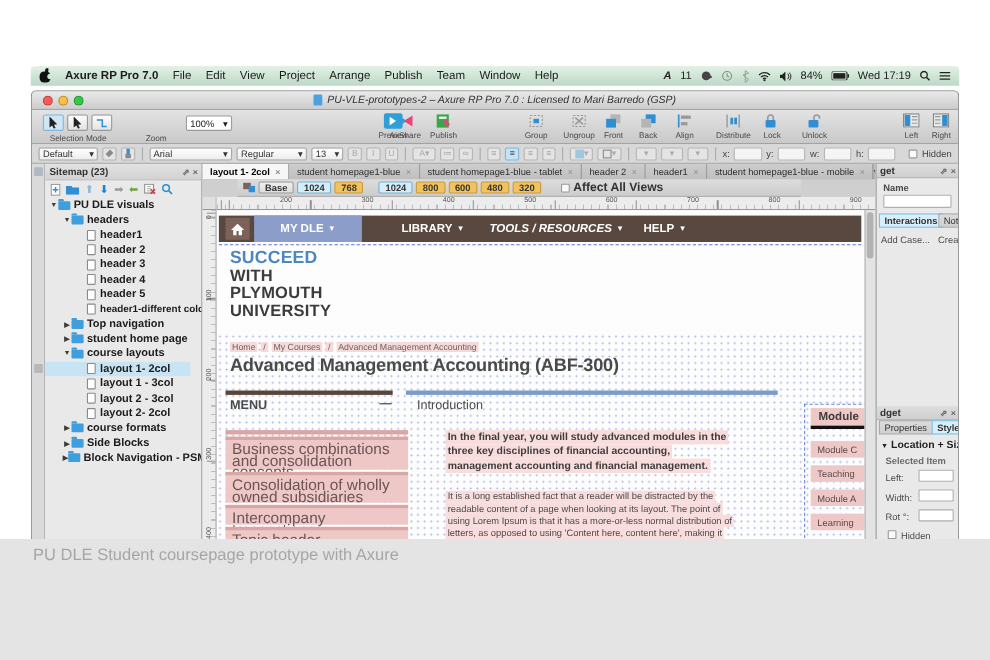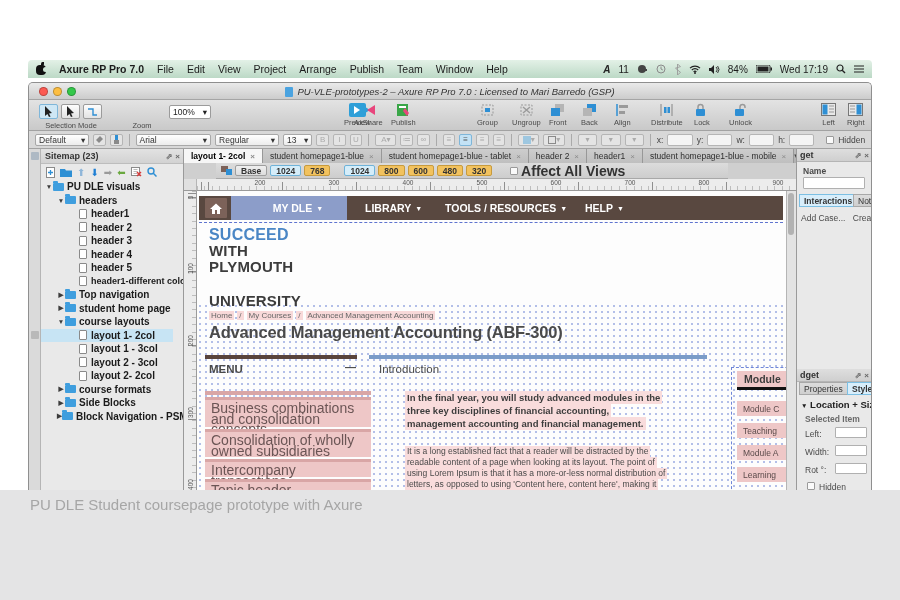--- a/index.html
+++ b/index.html
@@ -87,21 +87,21 @@
           background-image:repeating-linear-gradient(180deg,#8f8f8f 0 1px,transparent 1px 74px),repeating-linear-gradient(180deg,#bdbdbd 0 1px,transparent 1px 7.4px);
           background-size:8px 100%,4px 100%;background-position:right 0 top 6px,right top;background-repeat:repeat-y;}
   .vr-l{position:absolute;left:0;width:13px;font-size:6.5px;color:#555;text-align:center;transform:rotate(-90deg);}
   .canvas{left:13px;top:42px;width:589px;height:300px;background:#fdfdfd;overflow:hidden;}
   .vscroll{left:602px;top:42px;width:10px;height:300px;background:#e3e3e3;border-left:1px solid #b5b5b5;box-sizing:border-box;}
   .vthumb{left:604px;top:44px;width:6px;height:42px;background:#b2b2b2;border-radius:3px;}
   
   .p-nav{left:2px;top:5px;width:584px;height:24px;background:#594840;}
   .homebox{left:8px;top:7px;width:22px;height:20px;background:#7c6259;border-radius:1px;display:flex;align-items:center;justify-content:center;}
   .mydle{left:34px;top:5px;width:98px;height:24px;background:#8c9dc9;color:#fff;font-weight:bold;font-size:10.5px;
-         display:flex;align-items:center;justify-content:center;gap:4px;padding-left:18px;}
+         display:flex;align-items:center;justify-content:center;gap:4px;}
   .pnav-item{top:5px;height:24px;display:flex;align-items:center;gap:4px;color:#fff;font-weight:bold;font-size:10.5px;white-space:nowrap;}
   .pnav-car{font-size:7px;}
   .dashline{left:2px;top:31px;width:584px;height:0;border-top:1px dashed #5f74cf;}
   .logo-line{left:12px;font-weight:bold;letter-spacing:.2px;color:#3c3c3c;font-size:15px;line-height:15px;}
   .dots{left:0;top:112px;width:589px;height:188px;
         background-image:radial-gradient(circle,#b3bfe8 .8px,transparent 1px);background-size:6px 6px;}
   .crumb{left:12px;top:120px;font-size:8px;color:#666;display:flex;gap:3px;white-space:nowrap;}
   .crumb span{background:#f8d9d9;padding:0 2px;}
   .p-title{left:12px;top:132px;font-size:16.5px;font-weight:bold;color:#4a4a4a;letter-spacing:-.2px;white-space:nowrap;}
   .rule{top:164px;height:4px;}
@@ -594,21 +594,21 @@
           <span class="vbtn cyan">1024</span>
           <span class="vbtn orange">768</span>
           <span style="width:8px;"></span>
           <span class="vbtn cyan">1024</span>
           <span class="vbtn orange">800</span>
           <span class="vbtn orange">600</span>
           <span class="vbtn orange">480</span>
           <span class="vbtn orange">320</span>
           <span style="width:12px;"></span>
           <span class="chk"></span>
-          <span style="font-size:14px;font-weight:bold;color:#333;text-align:right;">Affect All Views</span>
+          <span style="font-size:11px;font-weight:bold;color:#333;text-align:right;">Affect All Views</span>
         </div>
         <div class="abs corner"></div>
         <div class="abs hruler">
           <span class="hr-l" style="left:63px;">200</span>
             <span class="hr-l" style="left:137px;">300</span>
           <span class="hr-l" style="left:211px;">400</span>
             <span class="hr-l" style="left:285px;">500</span>
           <span class="hr-l" style="left:359px;">600</span>
             <span class="hr-l" style="left:433px;">700</span>
           <span class="hr-l" style="left:507px;">800</span>
@@ -631,33 +631,33 @@
               </svg>
             </div>
           <div class="abs mydle">
               <span>MY DLE</span>
               <span class="pnav-car">▼</span>
             </div>
           <div class="abs pnav-item" style="left:168px;">
               <span>LIBRARY</span>
               <span class="pnav-car">▼</span>
             </div>
-          <div class="abs pnav-item" style="left:248px;">
+          <div class="abs pnav-item" style="left:248px;font-style:italic;">
               <span>TOOLS / RESOURCES</span>
               <span class="pnav-car">▼</span>
             </div>
           <div class="abs pnav-item" style="left:388px;">
               <span>HELP</span>
               <span class="pnav-car">▼</span>
             </div>
           <div class="abs dashline"></div>
           <div class="abs logo-line" style="top:36px;font-size:16px;color:#4a86c5;">SUCCEED</div>
           <div class="abs logo-line" style="top:52px;">WITH</div>
           <div class="abs logo-line" style="top:68px;">PLYMOUTH</div>
-          <div class="abs logo-line" style="top:102px;">UNIVERSITY</div>
+          <div class="abs logo-line" style="top:84px;">UNIVERSITY</div>
           <div class="abs crumb">
             <span>Home</span>
               <span>/</span>
               <span>My Courses</span>
               <span>/</span>
               <span>Advanced Management Accounting</span>
           </div>
           <div class="abs p-title">Advanced Management Accounting (ABF-300)</div>
           <div class="abs rule" style="left:8px;width:152px;background:#59443c;"></div>
           <div class="abs rule" style="left:172px;width:338px;background:#7b9cc8;"></div>

